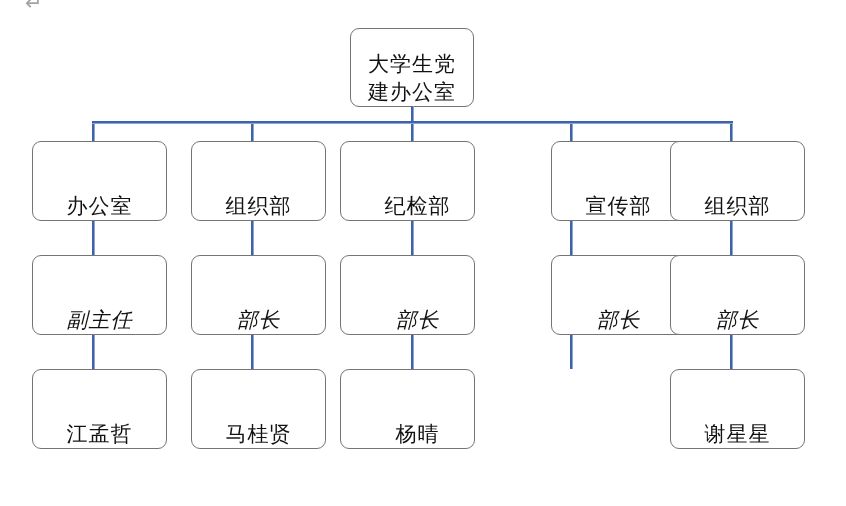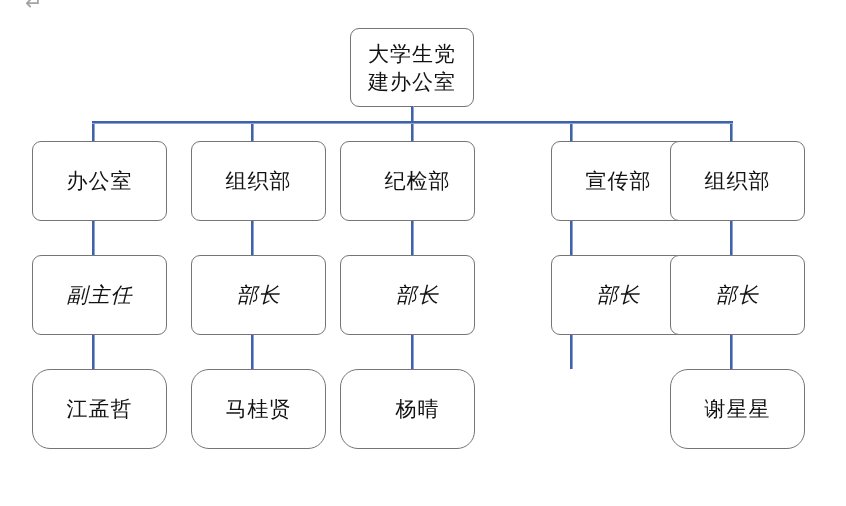--- a/index.html
+++ b/index.html
@@ -34,30 +34,30 @@
   }
   .node {
     position: absolute;
     box-sizing: border-box;
     background: #fff;
     border: 1.5px solid var(--box-border);
     border-radius: 9px;
     display: flex;
     flex-direction: column;
     align-items: center;
-    justify-content: center;
+    justify-content: flex-end;
     text-align: center;
     font-size: 21px;
     line-height: 28px;
     letter-spacing: 1px;
   }
   .node-root  { left: 350px; top: 28px;  width: 124px; height: 79px; }
   .row2 { top: 141px; }
   .row3 { top: 255px; font-style: italic; }
-  .row4 { top: 369px; border-radius: 18px; }
+  .row4 { top: 369px; }
   .colbox { width: 135px; height: 80px; }
   .c1 { left: 32px;  }
   .c2 { left: 191px; }
   .c3 { left: 340px; padding-left: 20px; }
   .c4 { left: 510px; margin-left: 41px; }
   .c5 { left: 670px; }
   .vline {
     position: absolute;
     width: 3px;
     background: linear-gradient(90deg, var(--connector) 0 66%, var(--connector-light) 66% 100%);

